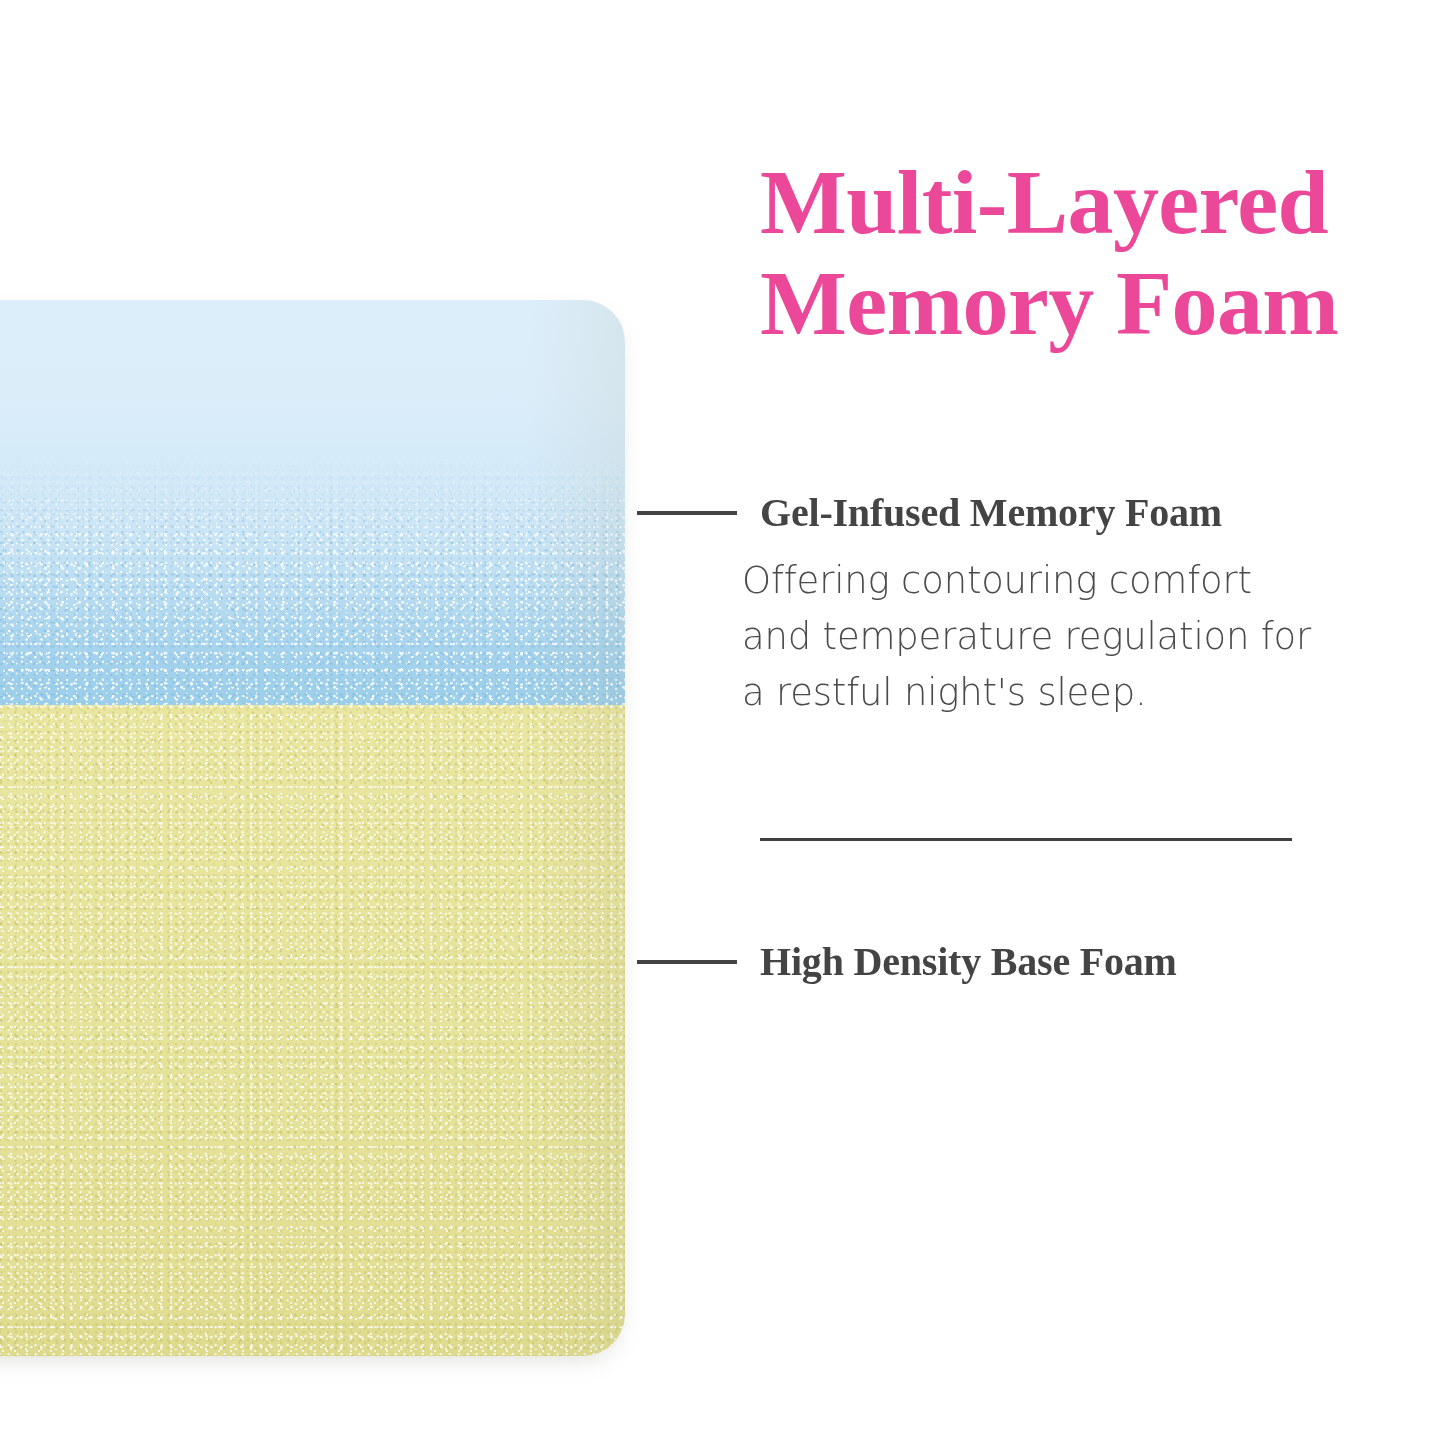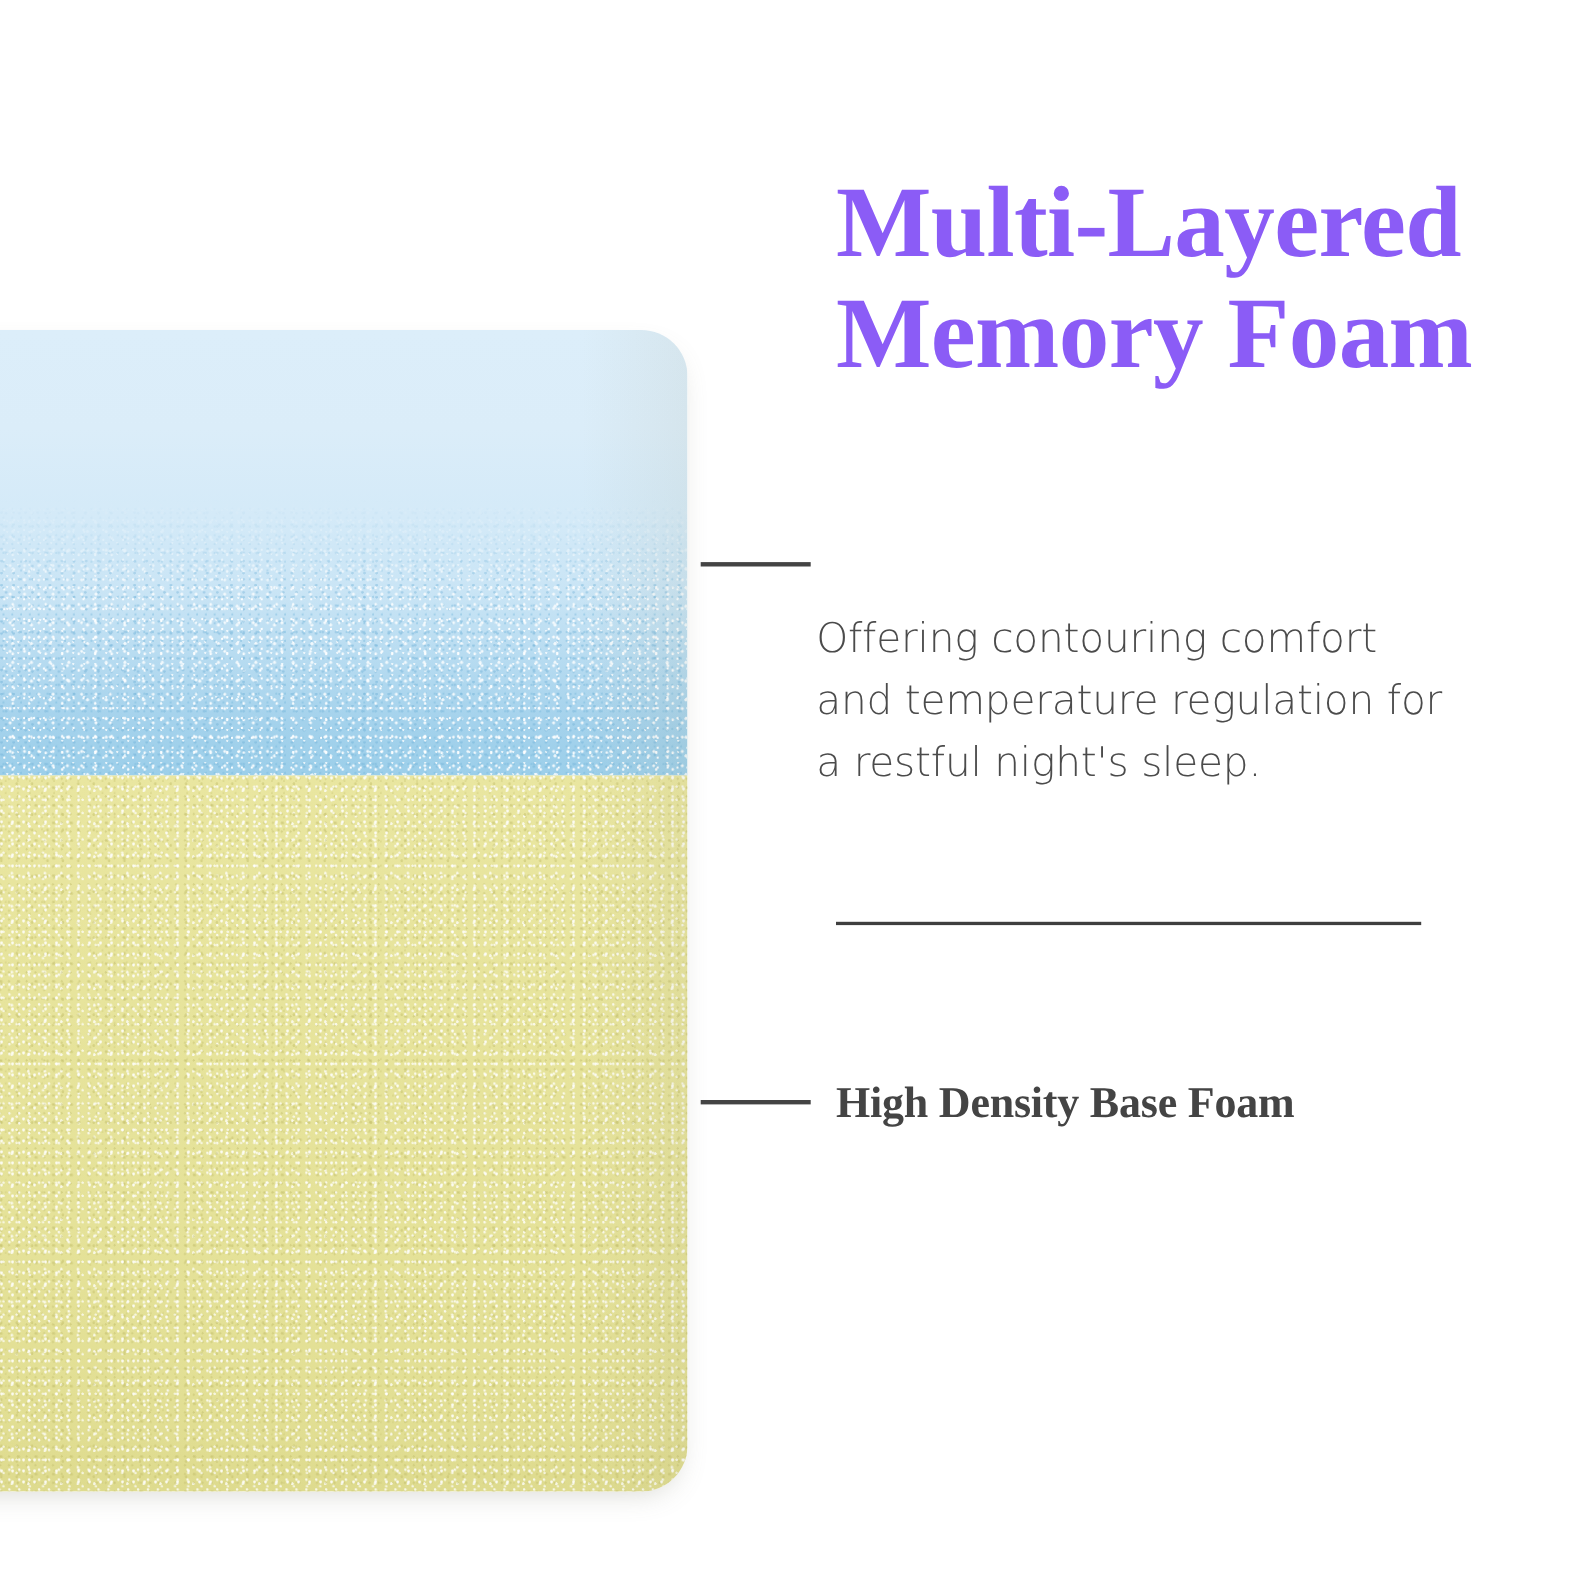--- a/index.html
+++ b/index.html
@@ -114,31 +114,31 @@
     position: absolute;
     left: 760px;
     top: 152px;
     width: 640px;
     margin: 0;
     font-family: "Liberation Serif", "DejaVu Serif", serif;
     font-weight: 700;
     font-size: 92px;
     line-height: 101px;
     letter-spacing: -0.6px;
-    color: #8b5cf6;
+    color: #ec4899;
   }
 
   .feature {
     position: absolute;
     left: 637px;
     width: 700px;
   }
 
   .feature-1 { top: 487px; }
-  .feature-2 { top: 976px; }
+  .feature-2 { top: 936px; }
 
   .feature-head-row {
     position: relative;
     display: flex;
     align-items: center;
     height: 52px;
   }
 
   .leader-dash {
     width: 100px;
@@ -194,20 +194,21 @@
       <div class="tex"></div>
     </div>
     <div class="foam-edge-shade"></div>
   </div>
 
   <h1 class="headline">Multi-Layered Memory Foam</h1>
 
   <div class="feature feature-1">
     <div class="feature-head-row">
       <span class="leader-dash"></span>
+      <h2 class="feature-title">Gel-Infused Memory Foam</h2>
     </div>
     <p class="feature-body">Offering contouring comfort and temperature regulation for a restful night's sleep.</p>
   </div>
 
   <div class="section-divider"></div>
 
   <div class="feature feature-2">
     <div class="feature-head-row">
       <span class="leader-dash"></span>
       <h2 class="feature-title">High Density Base Foam</h2>

